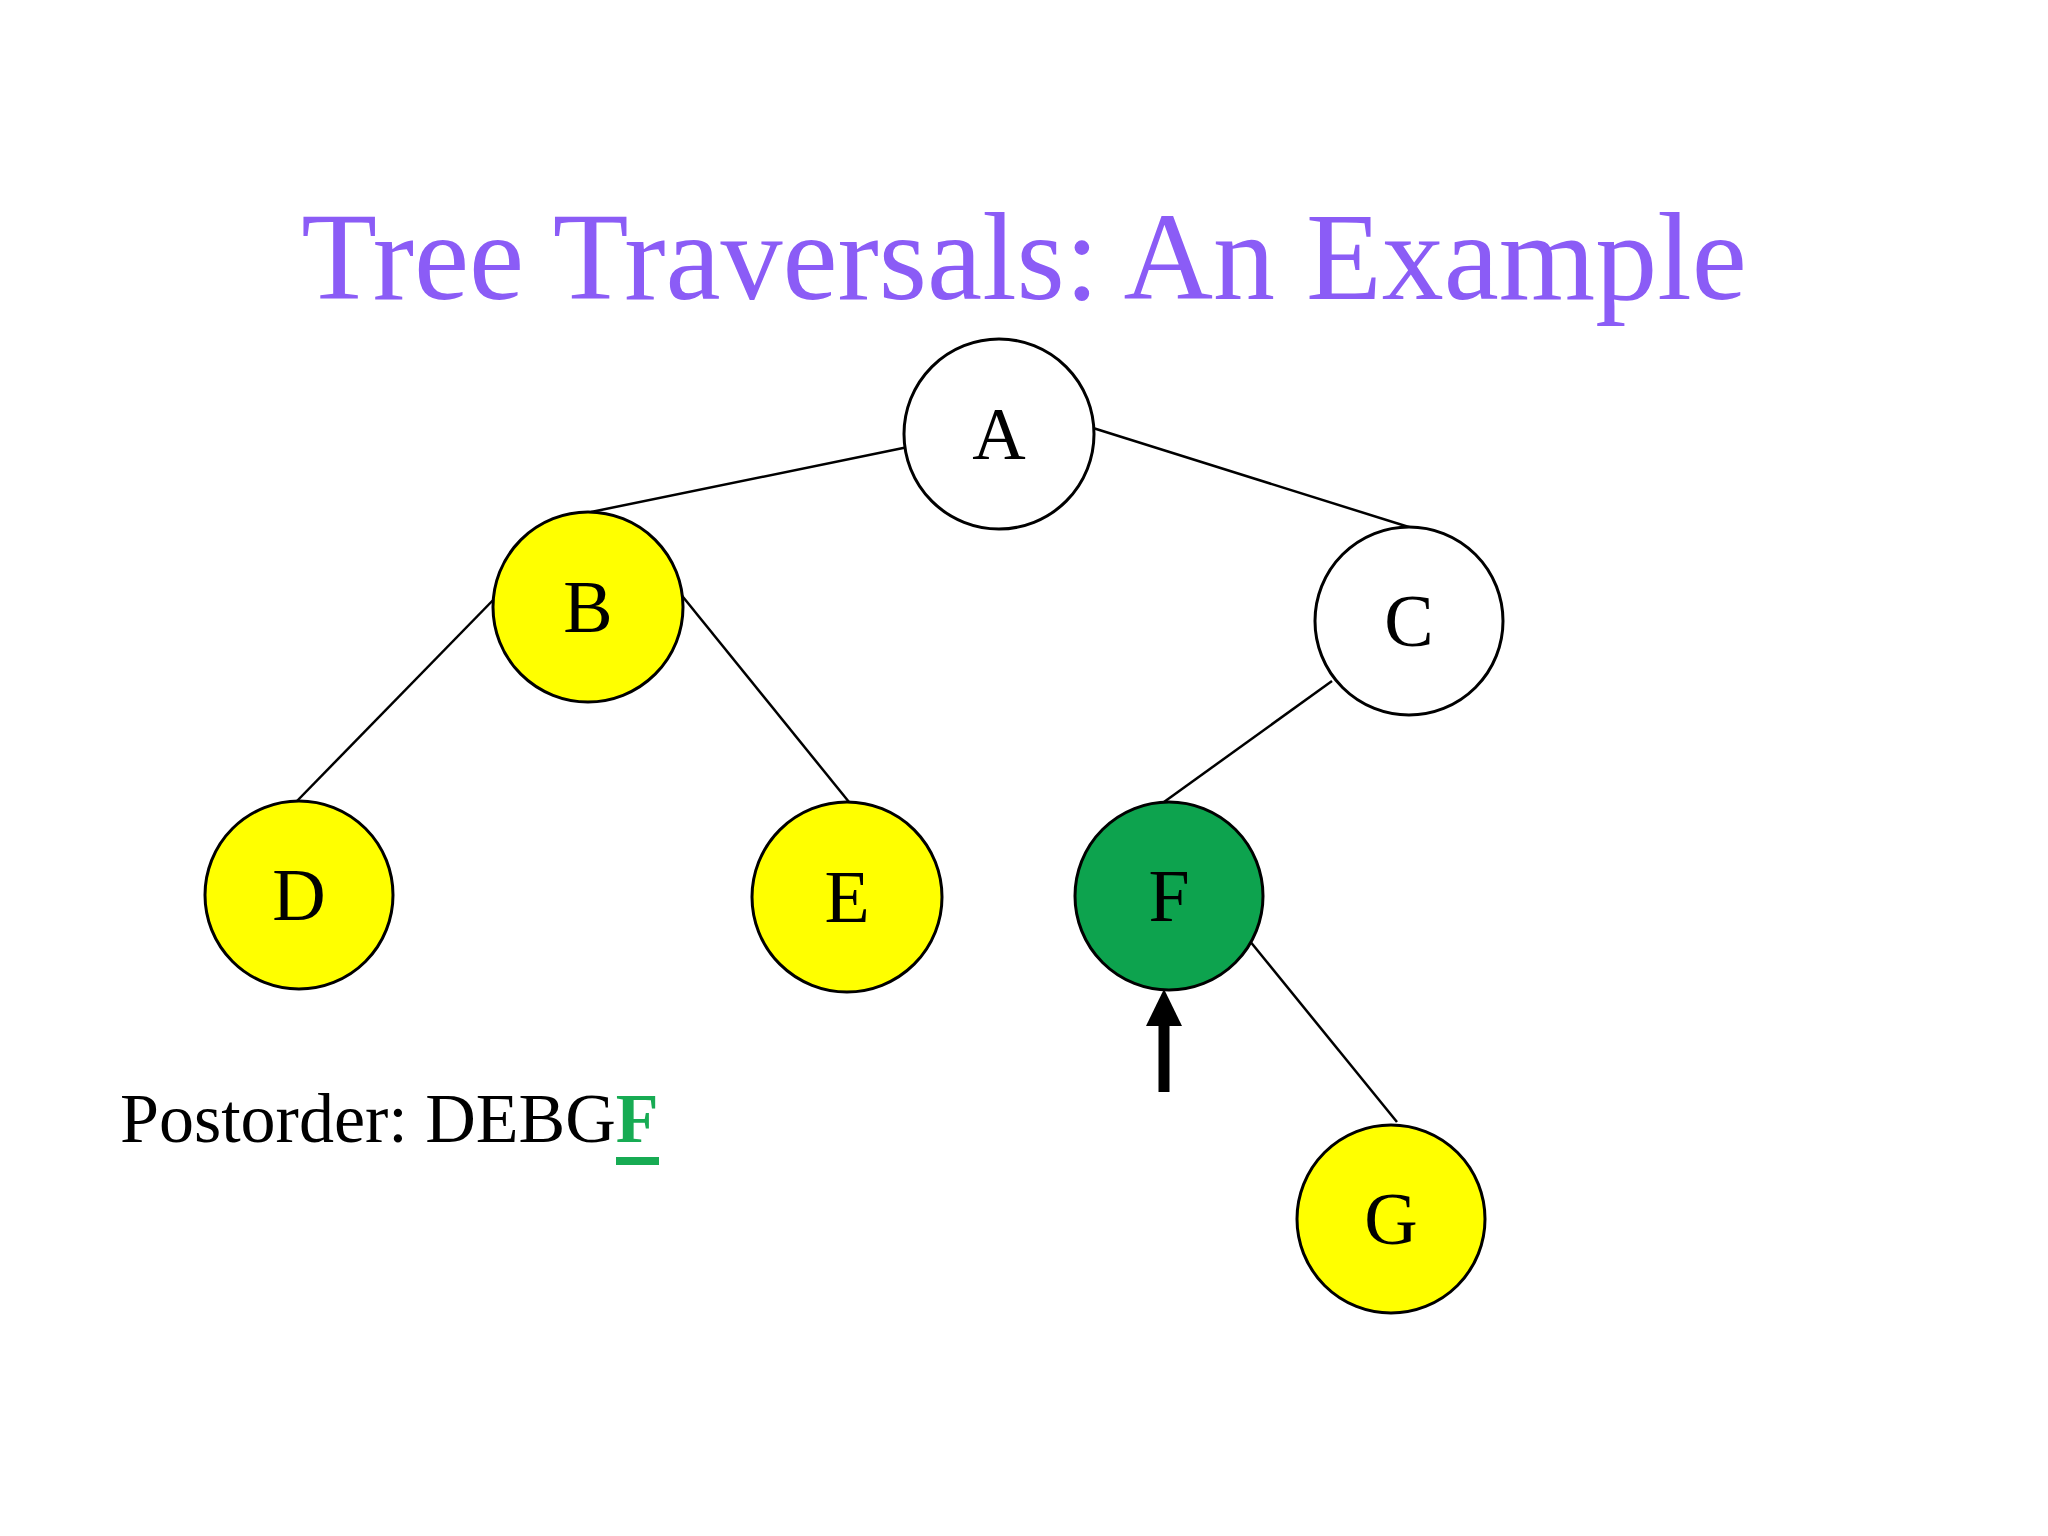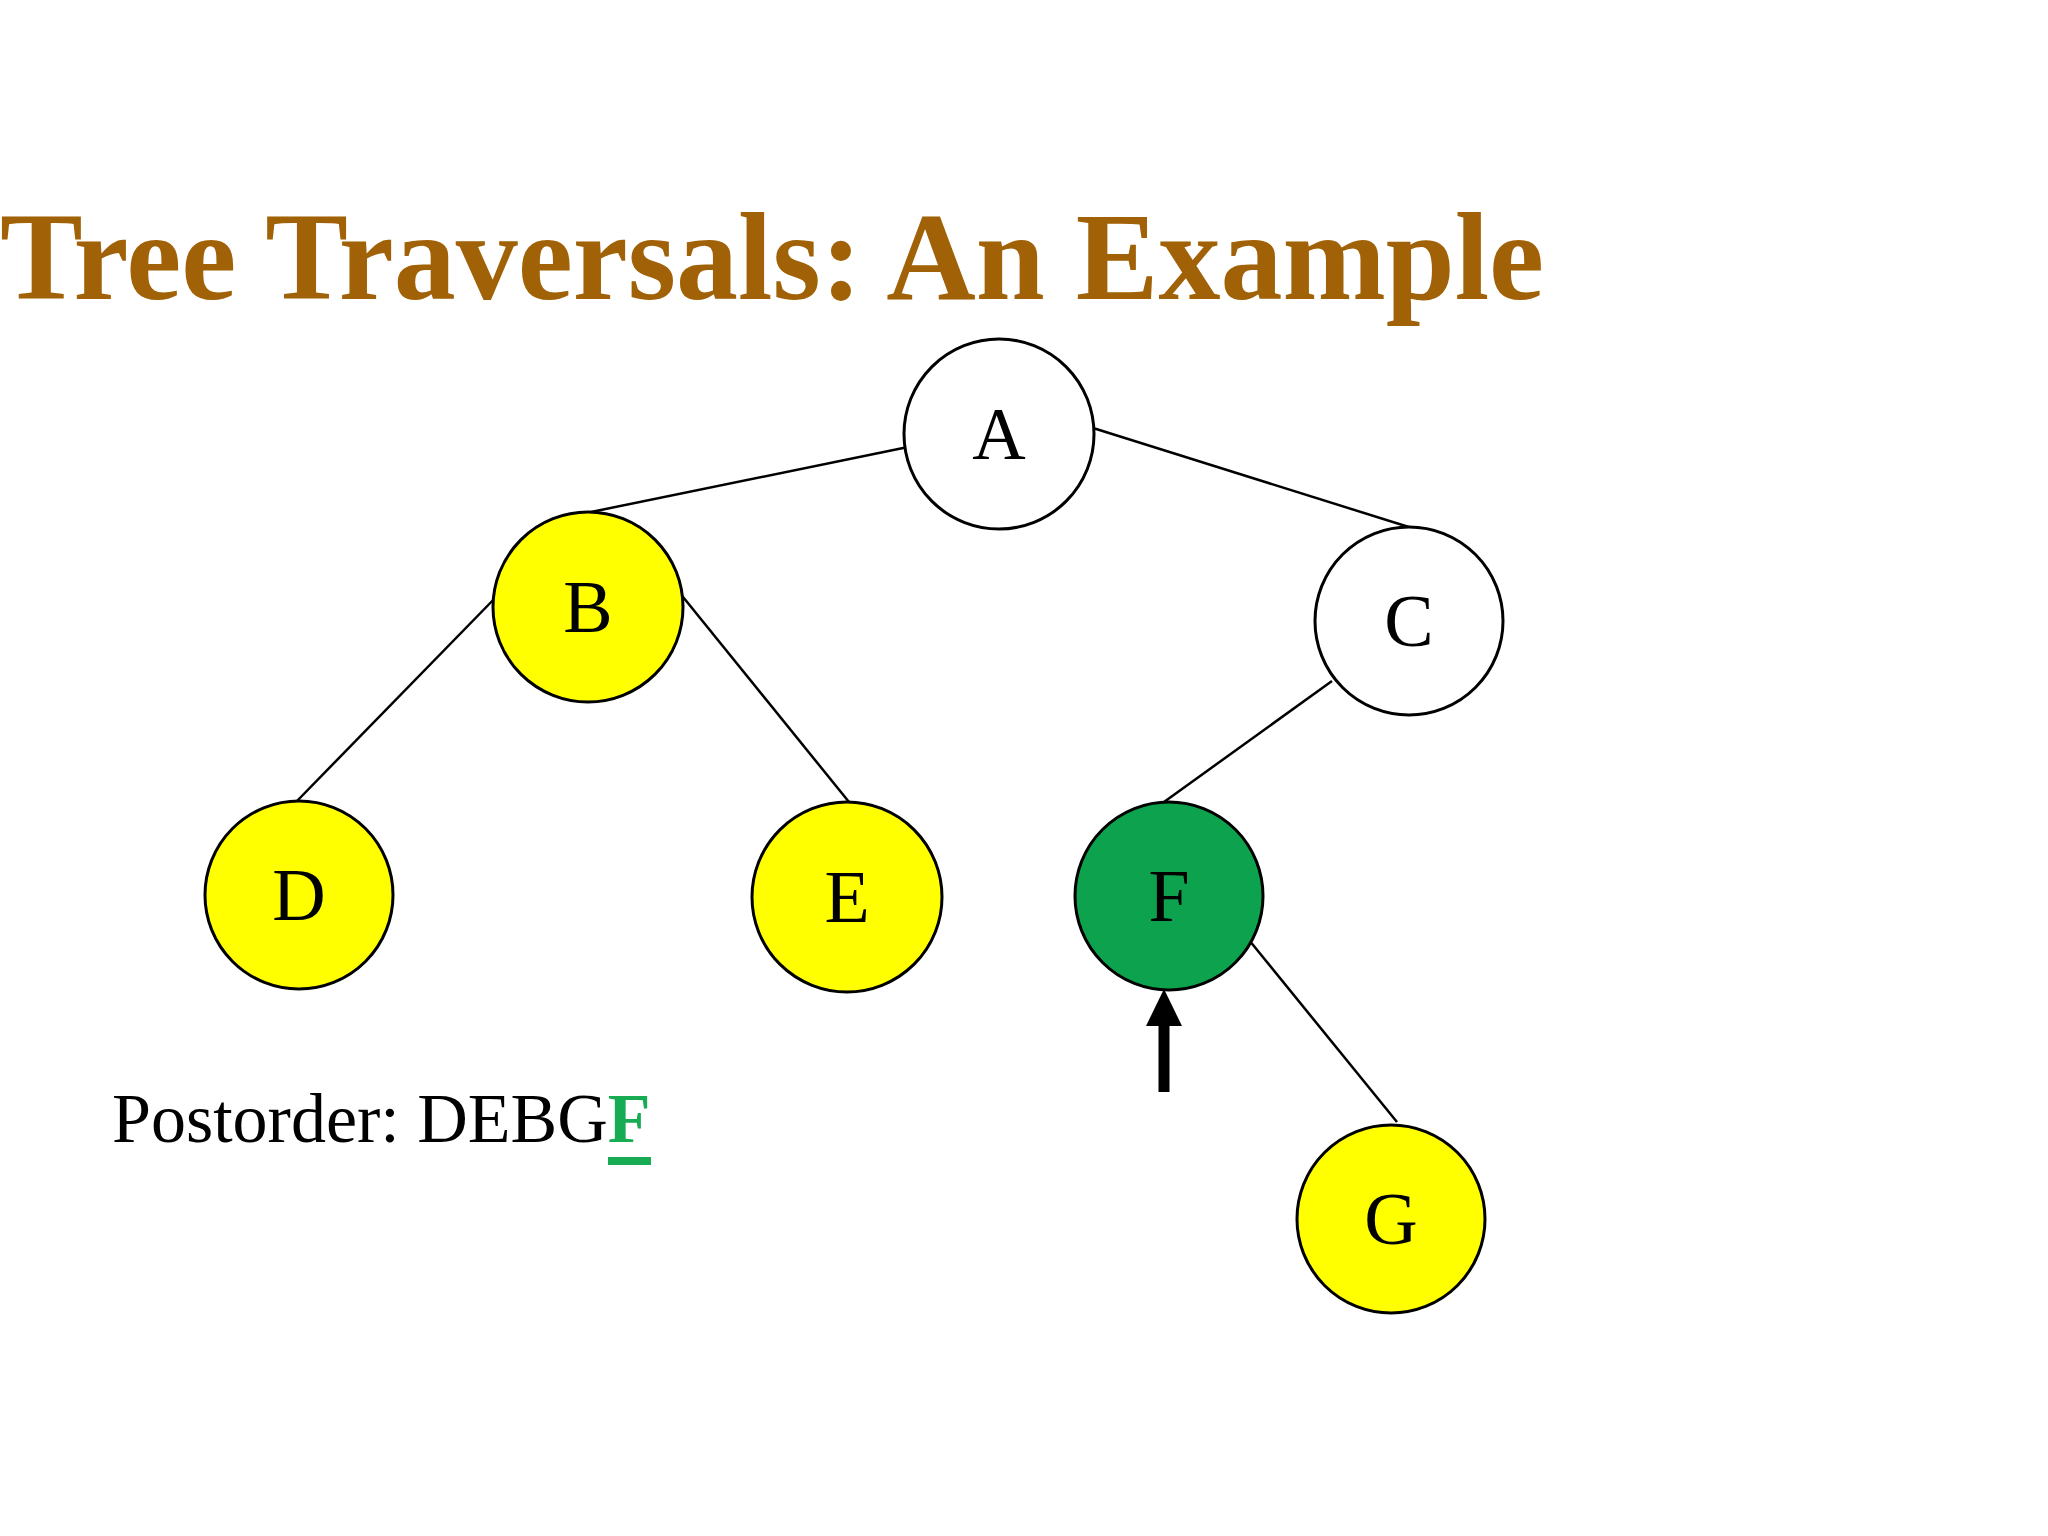--- a/index.html
+++ b/index.html
@@ -10,25 +10,25 @@
     height: 1536px;
     background: #ffffff;
     overflow: hidden;
   }
   .slide-title {
     position: absolute;
     top: 196px;
     left: 0;
     width: 100%;
     margin: 0;
-    text-align: left;
+    text-align: center;
     font-size: 124px;
-    font-weight: bold;
+    font-weight: normal;
     line-height: 1;
-    color: #a16207;
+    color: #8b5cf6;
     letter-spacing: 0;
   }
   .tree-svg {
     position: absolute;
     top: 0;
     left: 0;
   }
   .edge {
     stroke: #000000;
     stroke-width: 2.5;
@@ -46,21 +46,21 @@
   .arrow-shaft {
     stroke: #000000;
     stroke-width: 11;
   }
   .arrow-head {
     fill: #000000;
     stroke: none;
   }
   .caption {
     position: absolute;
-    left: 112px;
+    left: 120px;
     top: 1080px;
     font-size: 70px;
     line-height: 1.1;
     color: #000000;
     white-space: nowrap;
   }
   .caption .current {
     font-weight: bold;
   }
 </style>

